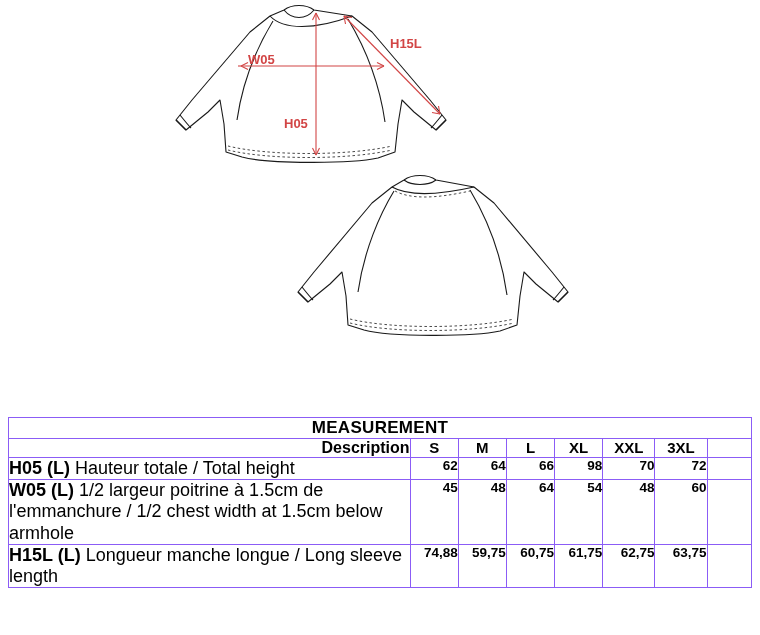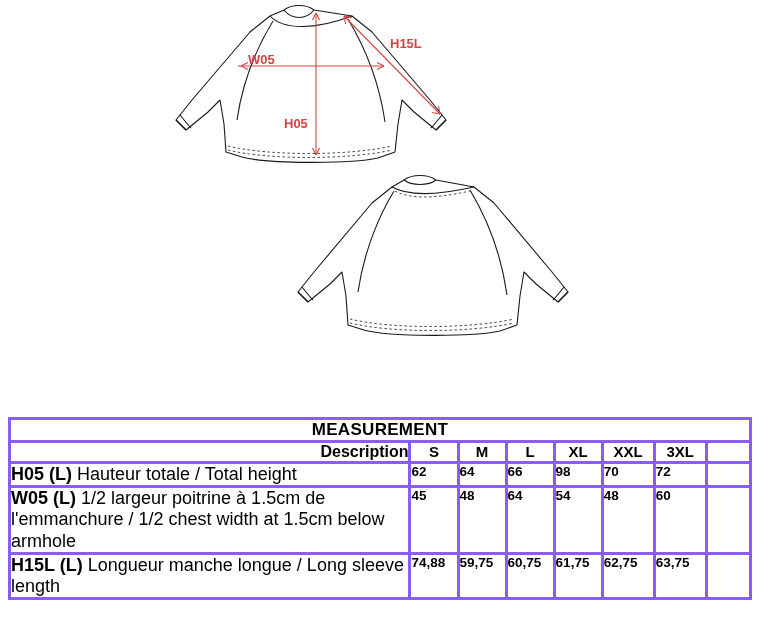--- a/index.html
+++ b/index.html
@@ -45,21 +45,21 @@
     left: 8px;
     top: 417px;
     width: 744px;
   }
   table.meas {
     border-collapse: collapse;
     width: 744px;
     table-layout: fixed;
   }
   table.meas td, table.meas th {
-    border: 3px solid #8b5cf6;
+    border: 1px solid #8b5cf6;
     padding: 0;
     vertical-align: top;
   }
   .title-cell {
     text-align: center;
     font-size: 17px;
     font-weight: bold;
     padding: 4px 0 5px 0;
     letter-spacing: 0.3px;
   }
@@ -77,21 +77,21 @@
   }
   .desc-cell {
     font-size: 18px;
     padding: 4px 4px 5px 4px;
     line-height: 1.18;
   }
   .desc-cell b {
     font-weight: bold;
   }
   .val-cell {
-    text-align: left;
+    text-align: right;
     font-size: 13.5px;
     font-weight: bold;
     padding: 4px 2px 0 2px;
   }
   .blank-cell { }
   .col-desc { width: 400px; }
   .col-size { width: 48px; }
   .col-size-wide { width: 52px; }
   .col-last { width: 44px; }
 </style>

